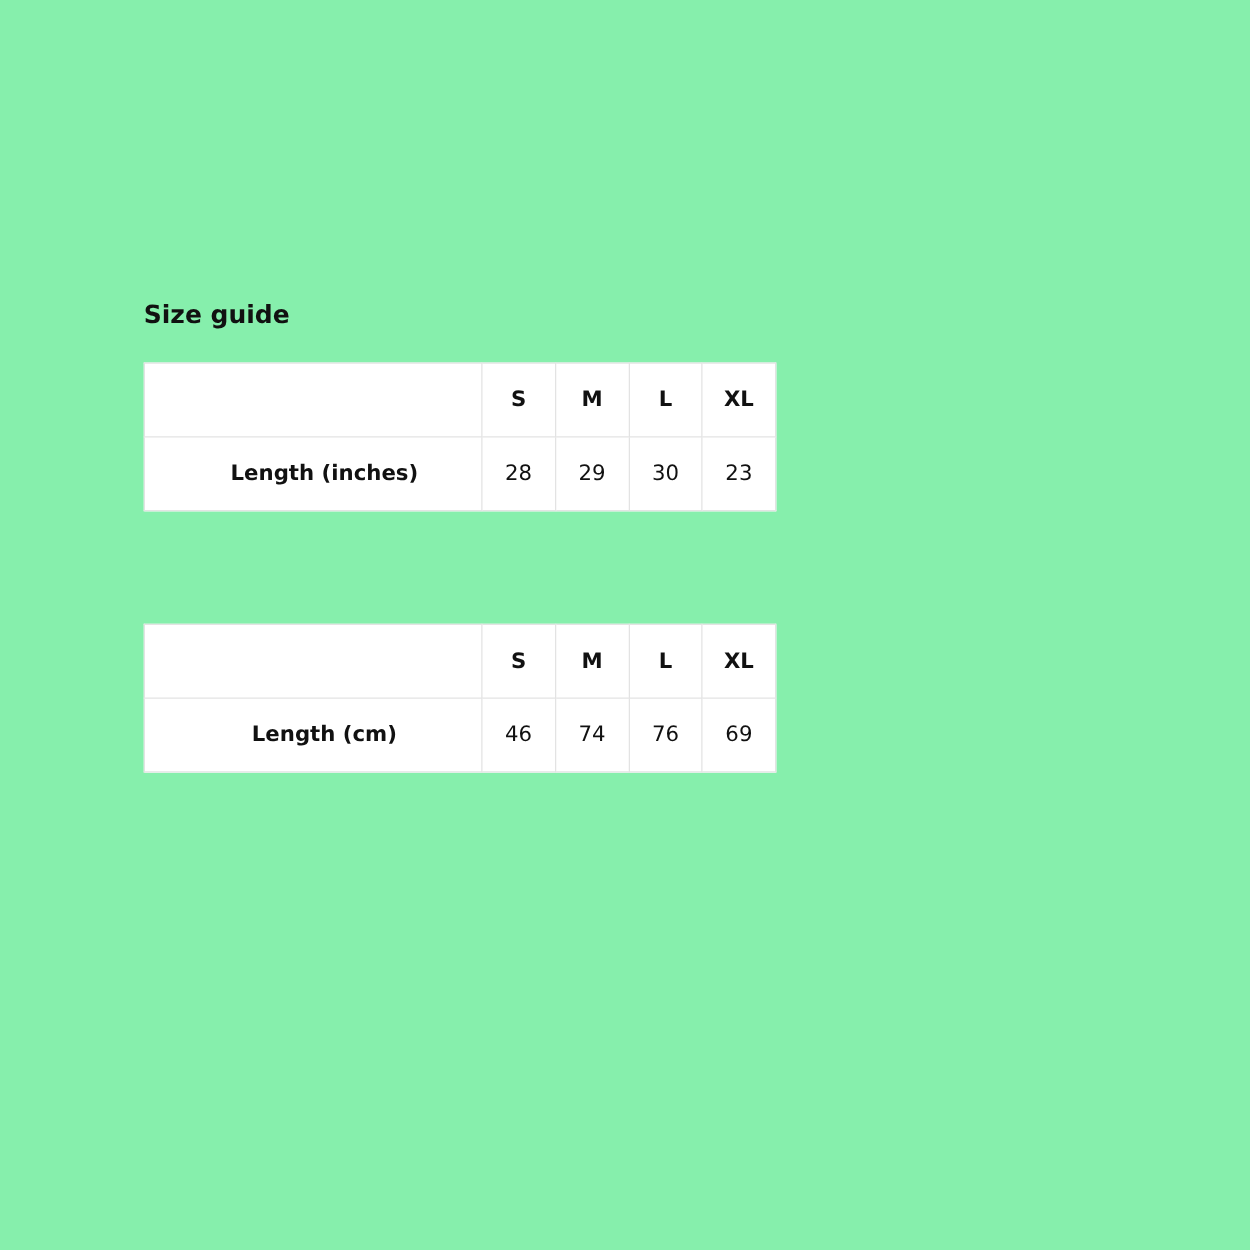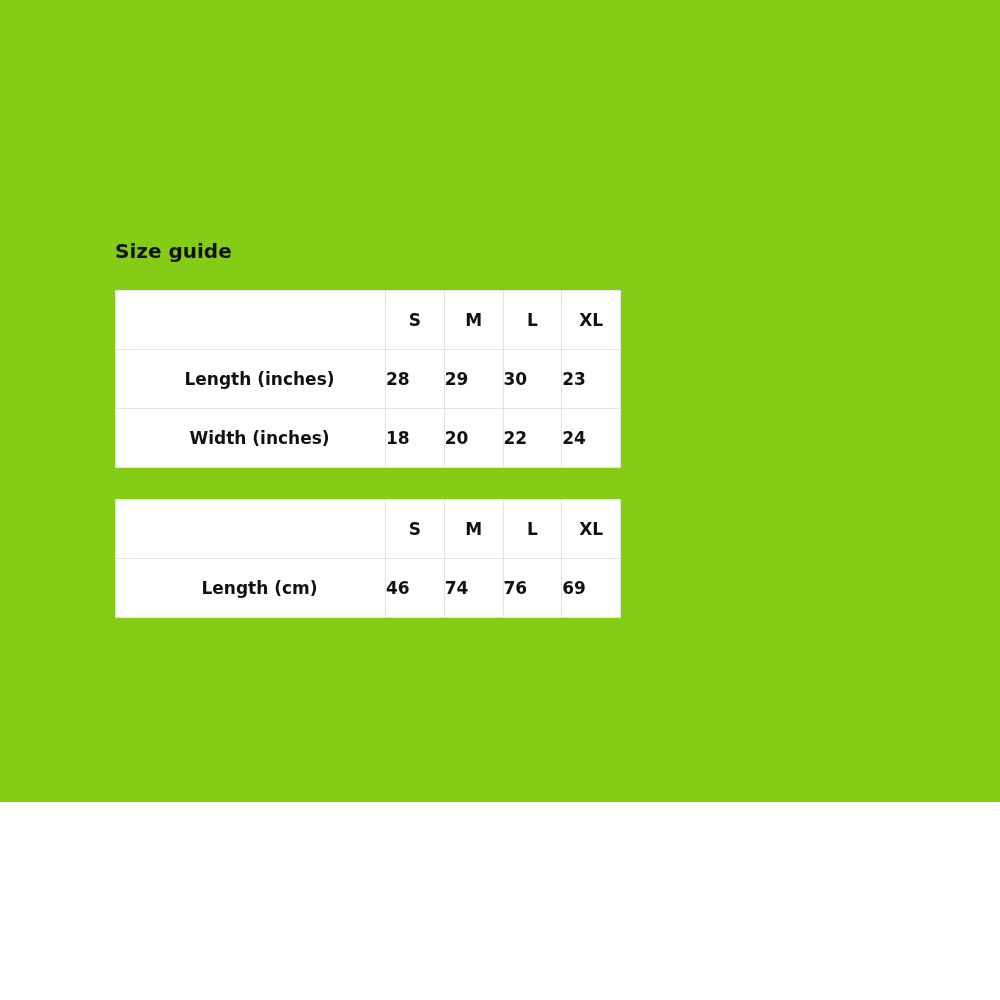--- a/index.html
+++ b/index.html
@@ -3,22 +3,22 @@
 <meta charset="utf-8">
 <style>
   html, body {
     margin: 0;
     padding: 0;
     background: #ffffff;
   }
   .page {
     position: relative;
     width: 1000px;
-    height: 802px;
-    background: #84cc16;
+    height: 1000px;
+    background: #86efac;
     font-family: "DejaVu Sans", "Liberation Sans", sans-serif;
     color: #111111;
     overflow: hidden;
   }
   .size-guide-title {
     position: absolute;
     left: 115px;
     top: 239px;
     font-size: 20px;
     font-weight: 700;
@@ -52,21 +52,22 @@
     text-align: center;
     color: #111111;
   }
   .size-table td.row-label {
     font-weight: 700;
     text-align: center;
     padding-left: 18px;
     color: #111111;
   }
   .size-table td.size-value {
-    font-weight: 700;
+    font-weight: 400;
+    text-align: center;
     color: #111111;
   }
 </style>
 </head>
 <body>
 
 <div class="page">
 
   <div class="size-guide-title">Size guide</div>
 
@@ -86,27 +87,20 @@
         <th class="size-head">L</th>
         <th class="size-head">XL</th>
       </tr>
       <tr>
         <td class="row-label">Length (inches)</td>
         <td class="size-value">28</td>
         <td class="size-value">29</td>
         <td class="size-value">30</td>
         <td class="size-value">23</td>
       </tr>
-      <tr>
-        <td class="row-label">Width (inches)</td>
-        <td class="size-value">18</td>
-        <td class="size-value">20</td>
-        <td class="size-value">22</td>
-        <td class="size-value">24</td>
-      </tr>
     </tbody>
   </table>
 
   <table class="size-table cm">
     <colgroup>
       <col class="label-col">
       <col class="size-col">
         <col class="size-col">
         <col class="size-col">
         <col class="size-col">

